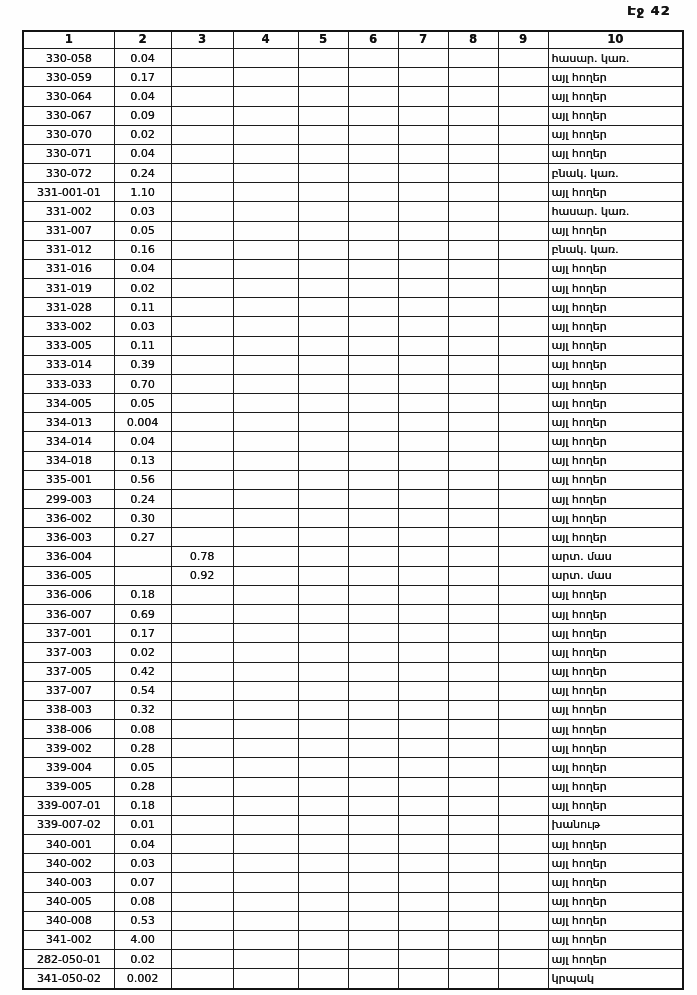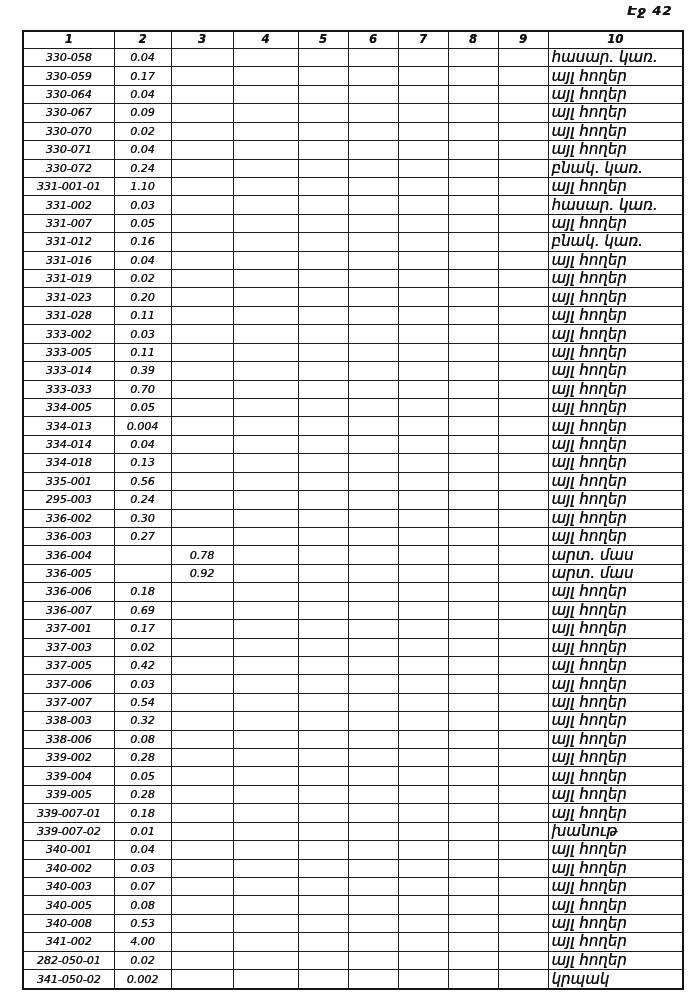--- a/index.html
+++ b/index.html
@@ -1,21 +1,21 @@
 <!DOCTYPE html>
 <html><head>
 <meta charset="utf-8">
 <style>
   html,body{margin:0;padding:0;}
   body{
     width:697px;height:995px;background:#ffffff;
     font-family:"DejaVu Sans",sans-serif;color:#101010;
     overflow:hidden;
   }
-  .page{position:relative;width:697px;height:995px;background:#fefefe;font-style:italic;}
+  .page{position:relative;width:697px;height:995px;background:#fefefe;}
   .page-label{
     position:absolute;top:3px;left:627px;
     font-weight:bold;font-size:13px;letter-spacing:1px;
     color:#141414;text-shadow:0.4px 0 0 #141414;
   }
   table.grid{
     position:absolute;left:22px;top:30px;
     width:660px;height:960px;
     border-collapse:collapse;table-layout:fixed;
     border:2.6px solid #131313;
@@ -27,21 +27,21 @@
     padding:0 3px;overflow:hidden;white-space:nowrap;
     vertical-align:middle;
     text-shadow:0.35px 0 0 #1b1b1b;
   }
   .grid th{
     font-weight:bold;text-align:center;font-size:11.5px;
     height:16px;
   }
   td.cell-code{text-align:center;}
   td.cell-num{text-align:center;}
-  td.cell-land{text-align:left;font-size:15px;}
+  td.cell-land{text-align:left;font-size:11px;}
   
   col.c0{width:91px;} col.c1{width:57px;} col.c2{width:62px;}
   col.c3{width:65px;} col.c4{width:50px;} col.c5{width:50px;}
   col.c6{width:50px;} col.c7{width:50px;} col.c8{width:50px;}
   col.c9{width:135px;}
 </style>
 </head>
 <body>
 
 <div class="page">
@@ -225,32 +225,20 @@
           <td class="cell-num"></td>
           <td class="cell-num"></td>
           <td class="cell-num"></td>
           <td class="cell-num"></td>
           <td class="cell-num"></td>
           <td class="cell-num"></td>
           <td class="cell-num"></td>
           <td class="cell-land">այլ հողեր</td>
         </tr>
         <tr>
-          <td class="cell-code">331-023</td>
-          <td class="cell-num">0.20</td>
-          <td class="cell-num"></td>
-          <td class="cell-num"></td>
-          <td class="cell-num"></td>
-          <td class="cell-num"></td>
-          <td class="cell-num"></td>
-          <td class="cell-num"></td>
-          <td class="cell-num"></td>
-          <td class="cell-land">այլ հողեր</td>
-        </tr>
-        <tr>
           <td class="cell-code">331-028</td>
           <td class="cell-num">0.11</td>
           <td class="cell-num"></td>
           <td class="cell-num"></td>
           <td class="cell-num"></td>
           <td class="cell-num"></td>
           <td class="cell-num"></td>
           <td class="cell-num"></td>
           <td class="cell-num"></td>
           <td class="cell-land">այլ հողեր</td>
@@ -357,21 +345,21 @@
           <td class="cell-num"></td>
           <td class="cell-num"></td>
           <td class="cell-num"></td>
           <td class="cell-num"></td>
           <td class="cell-num"></td>
           <td class="cell-num"></td>
           <td class="cell-num"></td>
           <td class="cell-land">այլ հողեր</td>
         </tr>
         <tr>
-          <td class="cell-code">295-003</td>
+          <td class="cell-code">299-003</td>
           <td class="cell-num">0.24</td>
           <td class="cell-num"></td>
           <td class="cell-num"></td>
           <td class="cell-num"></td>
           <td class="cell-num"></td>
           <td class="cell-num"></td>
           <td class="cell-num"></td>
           <td class="cell-num"></td>
           <td class="cell-land">այլ հողեր</td>
         </tr>
@@ -467,32 +455,20 @@
           <td class="cell-num"></td>
           <td class="cell-num"></td>
           <td class="cell-num"></td>
           <td class="cell-num"></td>
           <td class="cell-num"></td>
           <td class="cell-land">այլ հողեր</td>
         </tr>
         <tr>
           <td class="cell-code">337-005</td>
           <td class="cell-num">0.42</td>
-          <td class="cell-num"></td>
-          <td class="cell-num"></td>
-          <td class="cell-num"></td>
-          <td class="cell-num"></td>
-          <td class="cell-num"></td>
-          <td class="cell-num"></td>
-          <td class="cell-num"></td>
-          <td class="cell-land">այլ հողեր</td>
-        </tr>
-        <tr>
-          <td class="cell-code">337-006</td>
-          <td class="cell-num">0.03</td>
           <td class="cell-num"></td>
           <td class="cell-num"></td>
           <td class="cell-num"></td>
           <td class="cell-num"></td>
           <td class="cell-num"></td>
           <td class="cell-num"></td>
           <td class="cell-num"></td>
           <td class="cell-land">այլ հողեր</td>
         </tr>
         <tr>

